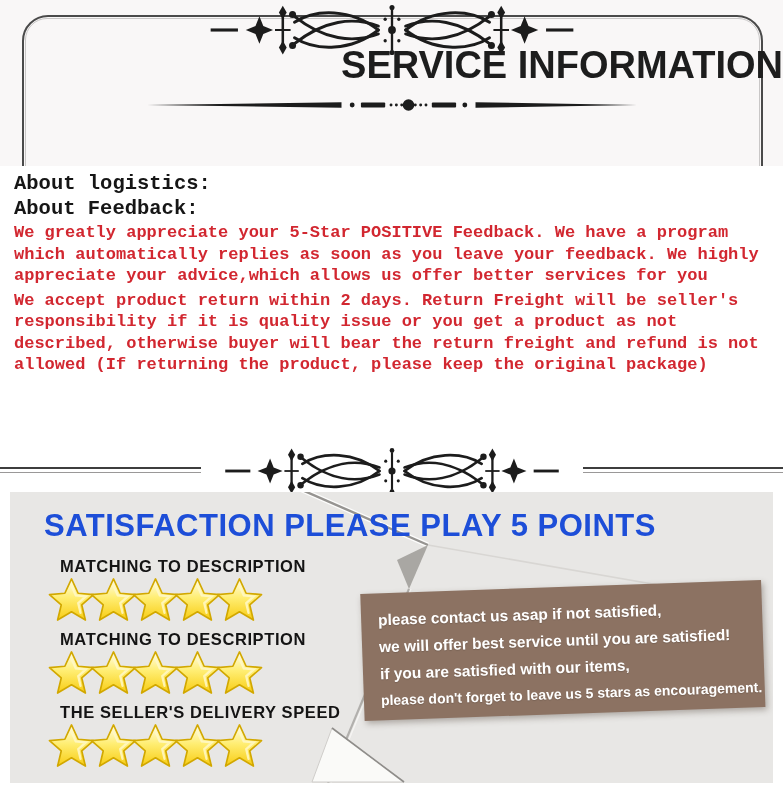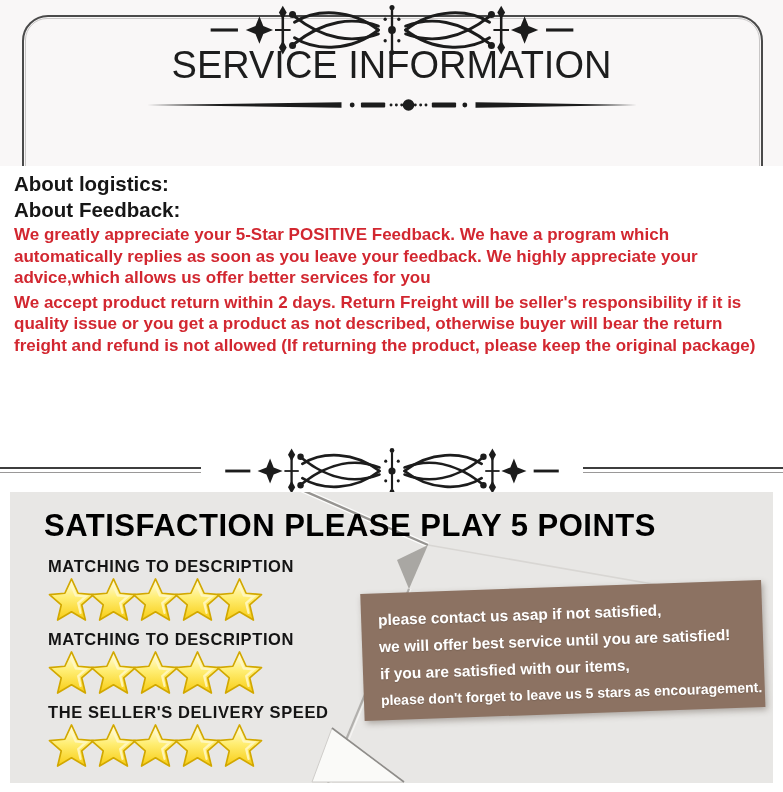--- a/index.html
+++ b/index.html
@@ -26,32 +26,32 @@
   }
   .banner-box-inner {
     position: absolute; inset: 1px; border: 1px solid #c9c7c7; border-radius: 22px;
   }
   .flourish-top {
     position: absolute; top: 1px; left: 50%; transform: translateX(-50%);
     width: 390px; height: 58px;
   }
   .page-title {
     position: absolute; top: 44px; left: 0; right: 0;
-    text-align: center;
-    font-size: 38px; font-weight: normal; letter-spacing: 0px;
+    text-align: right;
+    font-size: 38px; font-weight: bold; letter-spacing: 0px;
     color: #1d1d1d;
   }
   .title-divider {
     position: absolute; top: 98px; left: 50%; transform: translateX(-50%);
     width: 505px; height: 14px;
   }
 
   
   .content {
-    position: absolute; top: 171px; left: 14px; right: 10px;
+    position: absolute; top: 171px; left: 14px; right: 10px; font-family: Liberation Mono, monospace;
   }
   .section-heading {
     font-size: 20.5px; font-weight: bold; color: #161616;
     margin: 1px 0 2px 0;
   }
   .section-body {
     font-size: 17px; font-weight: bold; color: #d22730;
     line-height: 1.27; margin-bottom: 3px;
   }
 
@@ -68,26 +68,26 @@
 
   
   .panel {
     position: absolute; top: 492px; left: 10px; width: 763px; height: 291px;
     background: #e8e7e5; overflow: hidden;
   }
   .folds { position: absolute; inset: 0; z-index: 1; }
   .curl  { position: absolute; inset: 0; z-index: 4; pointer-events: none; }
   .satisfaction-title {
     position: absolute; top: 16px; left: 34px; z-index: 2;
-    font-size: 31px; font-weight: bold; letter-spacing: 0.5px; color: #000000;
+    font-size: 31px; font-weight: bold; letter-spacing: 0.5px; color: #1d4ed8;
   }
   .ratings { position: absolute; top: 58px; left: 38px; z-index: 2; }
   .rating-label {
     font-size: 16.5px; font-weight: bold; letter-spacing: 0.6px;
-    color: #141414; margin-top: 7px;
+    color: #141414; margin-top: 7px; margin-left: 12px;
   }
   .stars { height: 46px; margin-top: 1px; white-space: nowrap; }
   .star { width: 47px; height: 45px; margin-right: -5px; display: inline-block; vertical-align: top; }
 
   .note-box {
     position: absolute; top: 88px; left: 350px; width: 401px; height: 127px;
     z-index: 3; background: #8c7262;
     transform: rotate(-2deg); transform-origin: top right;
     box-shadow: 2px 3px 6px rgba(60,45,35,0.35);
     padding: 13px 0 0 17px;

